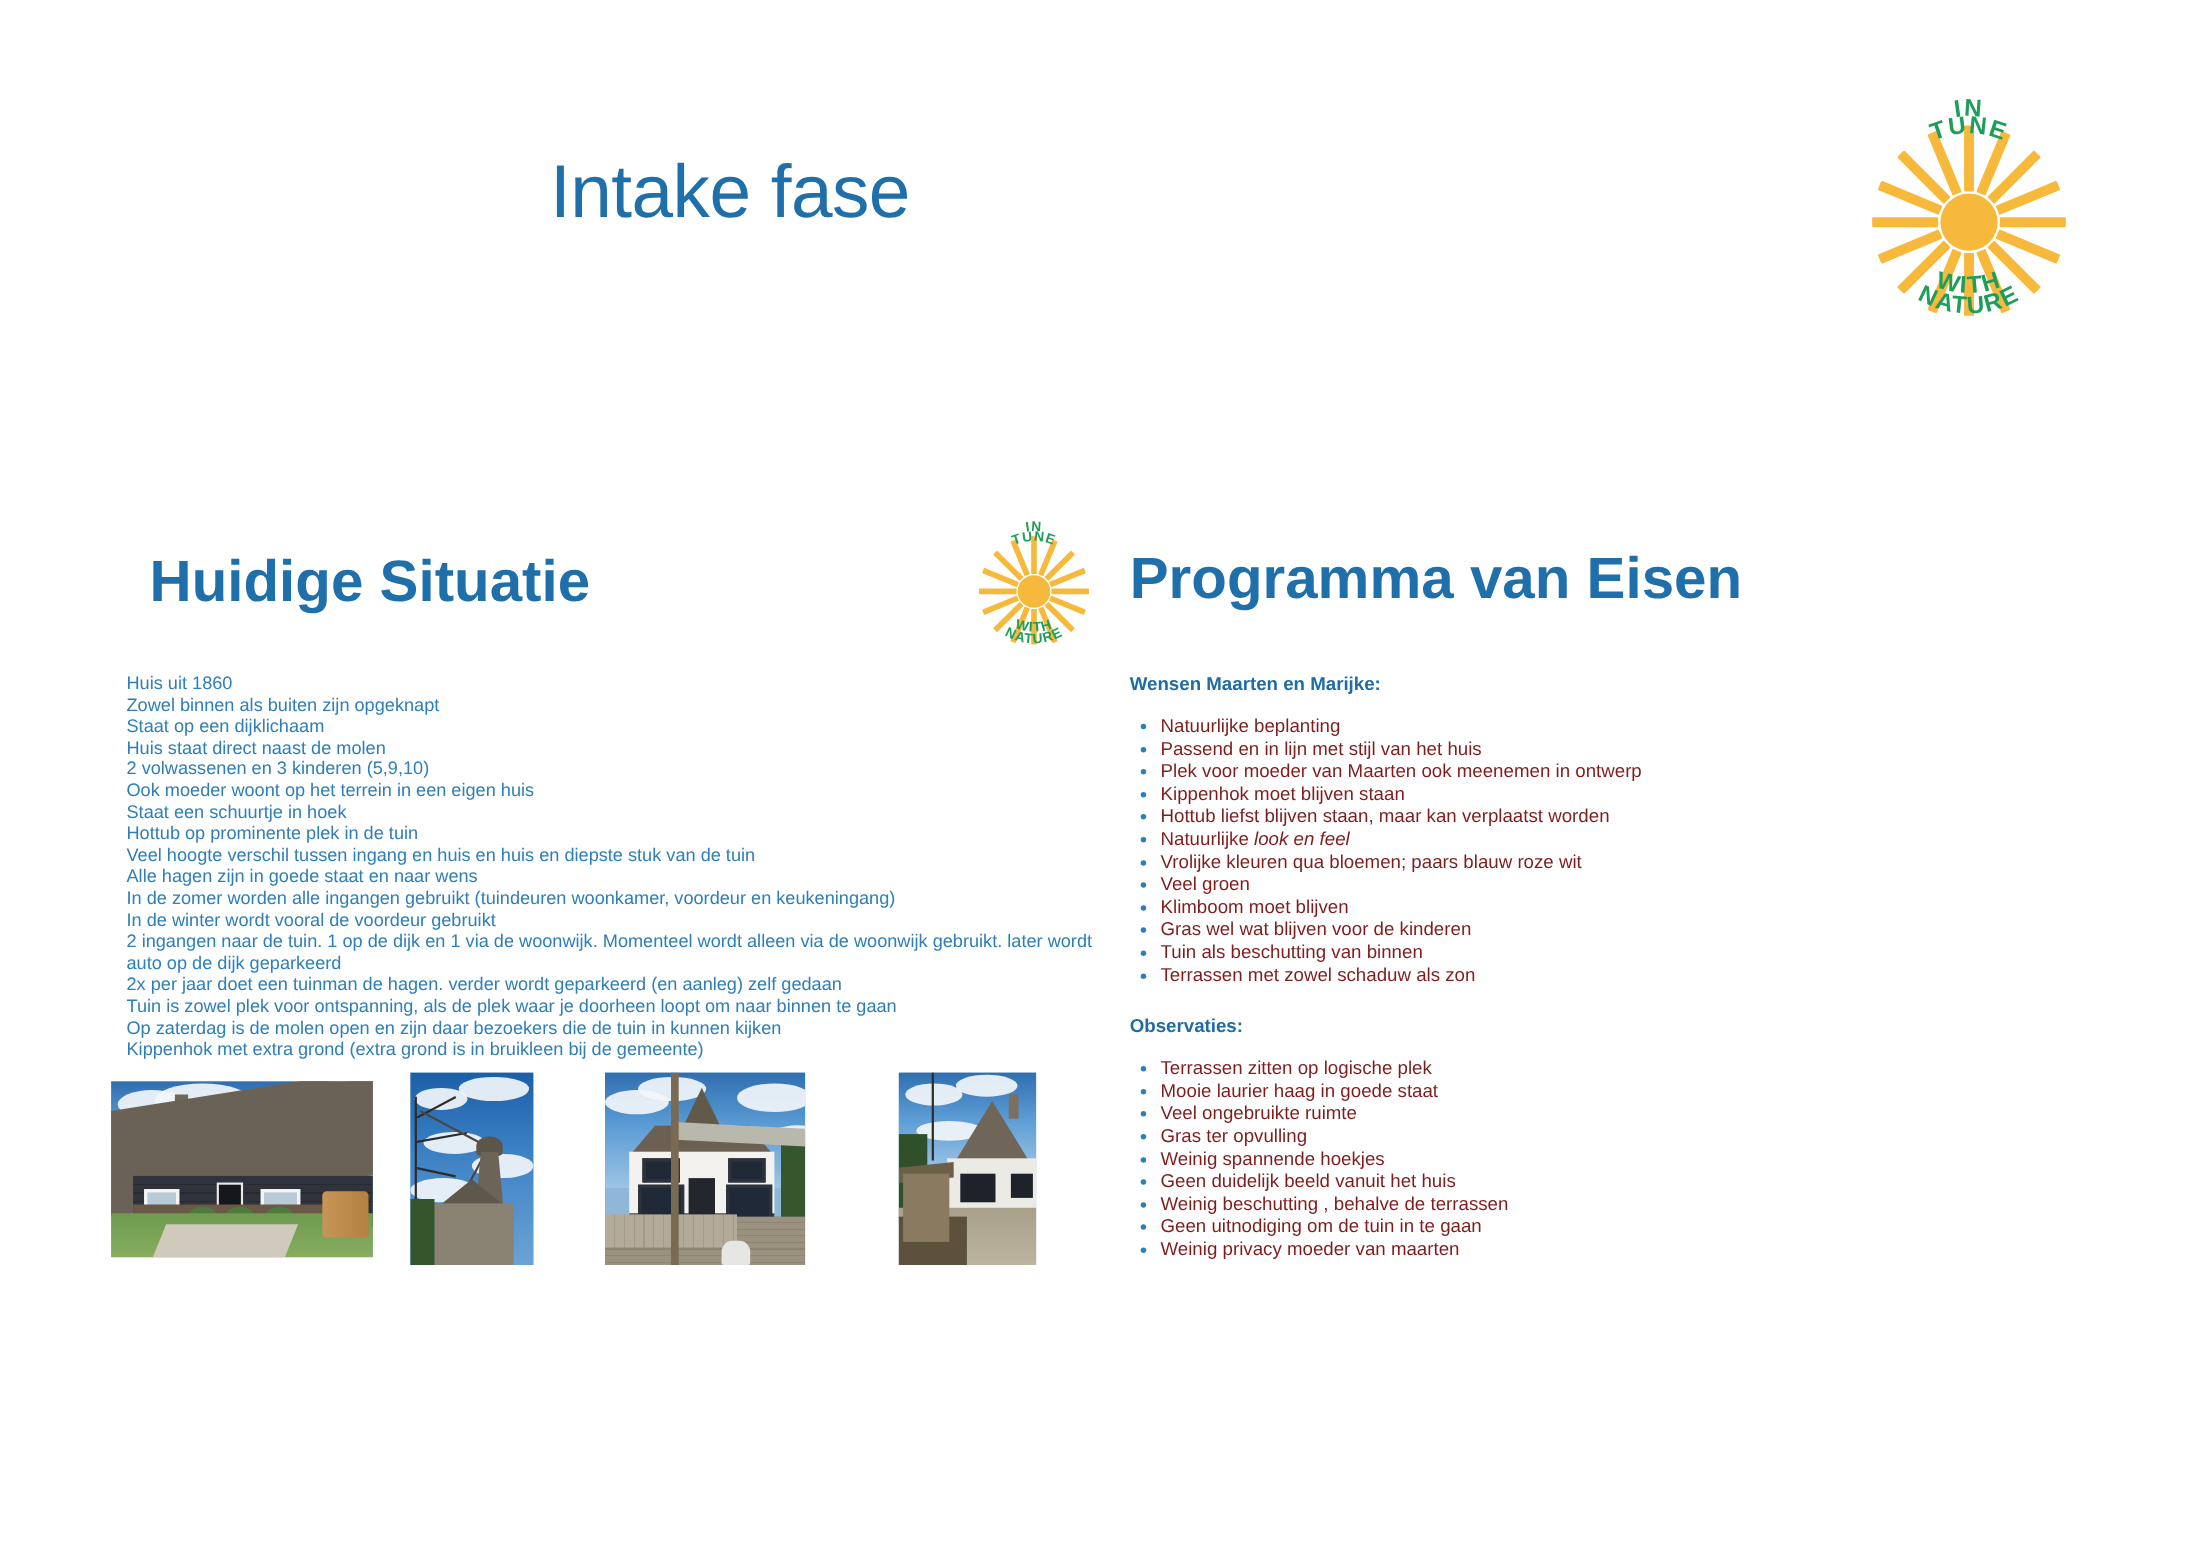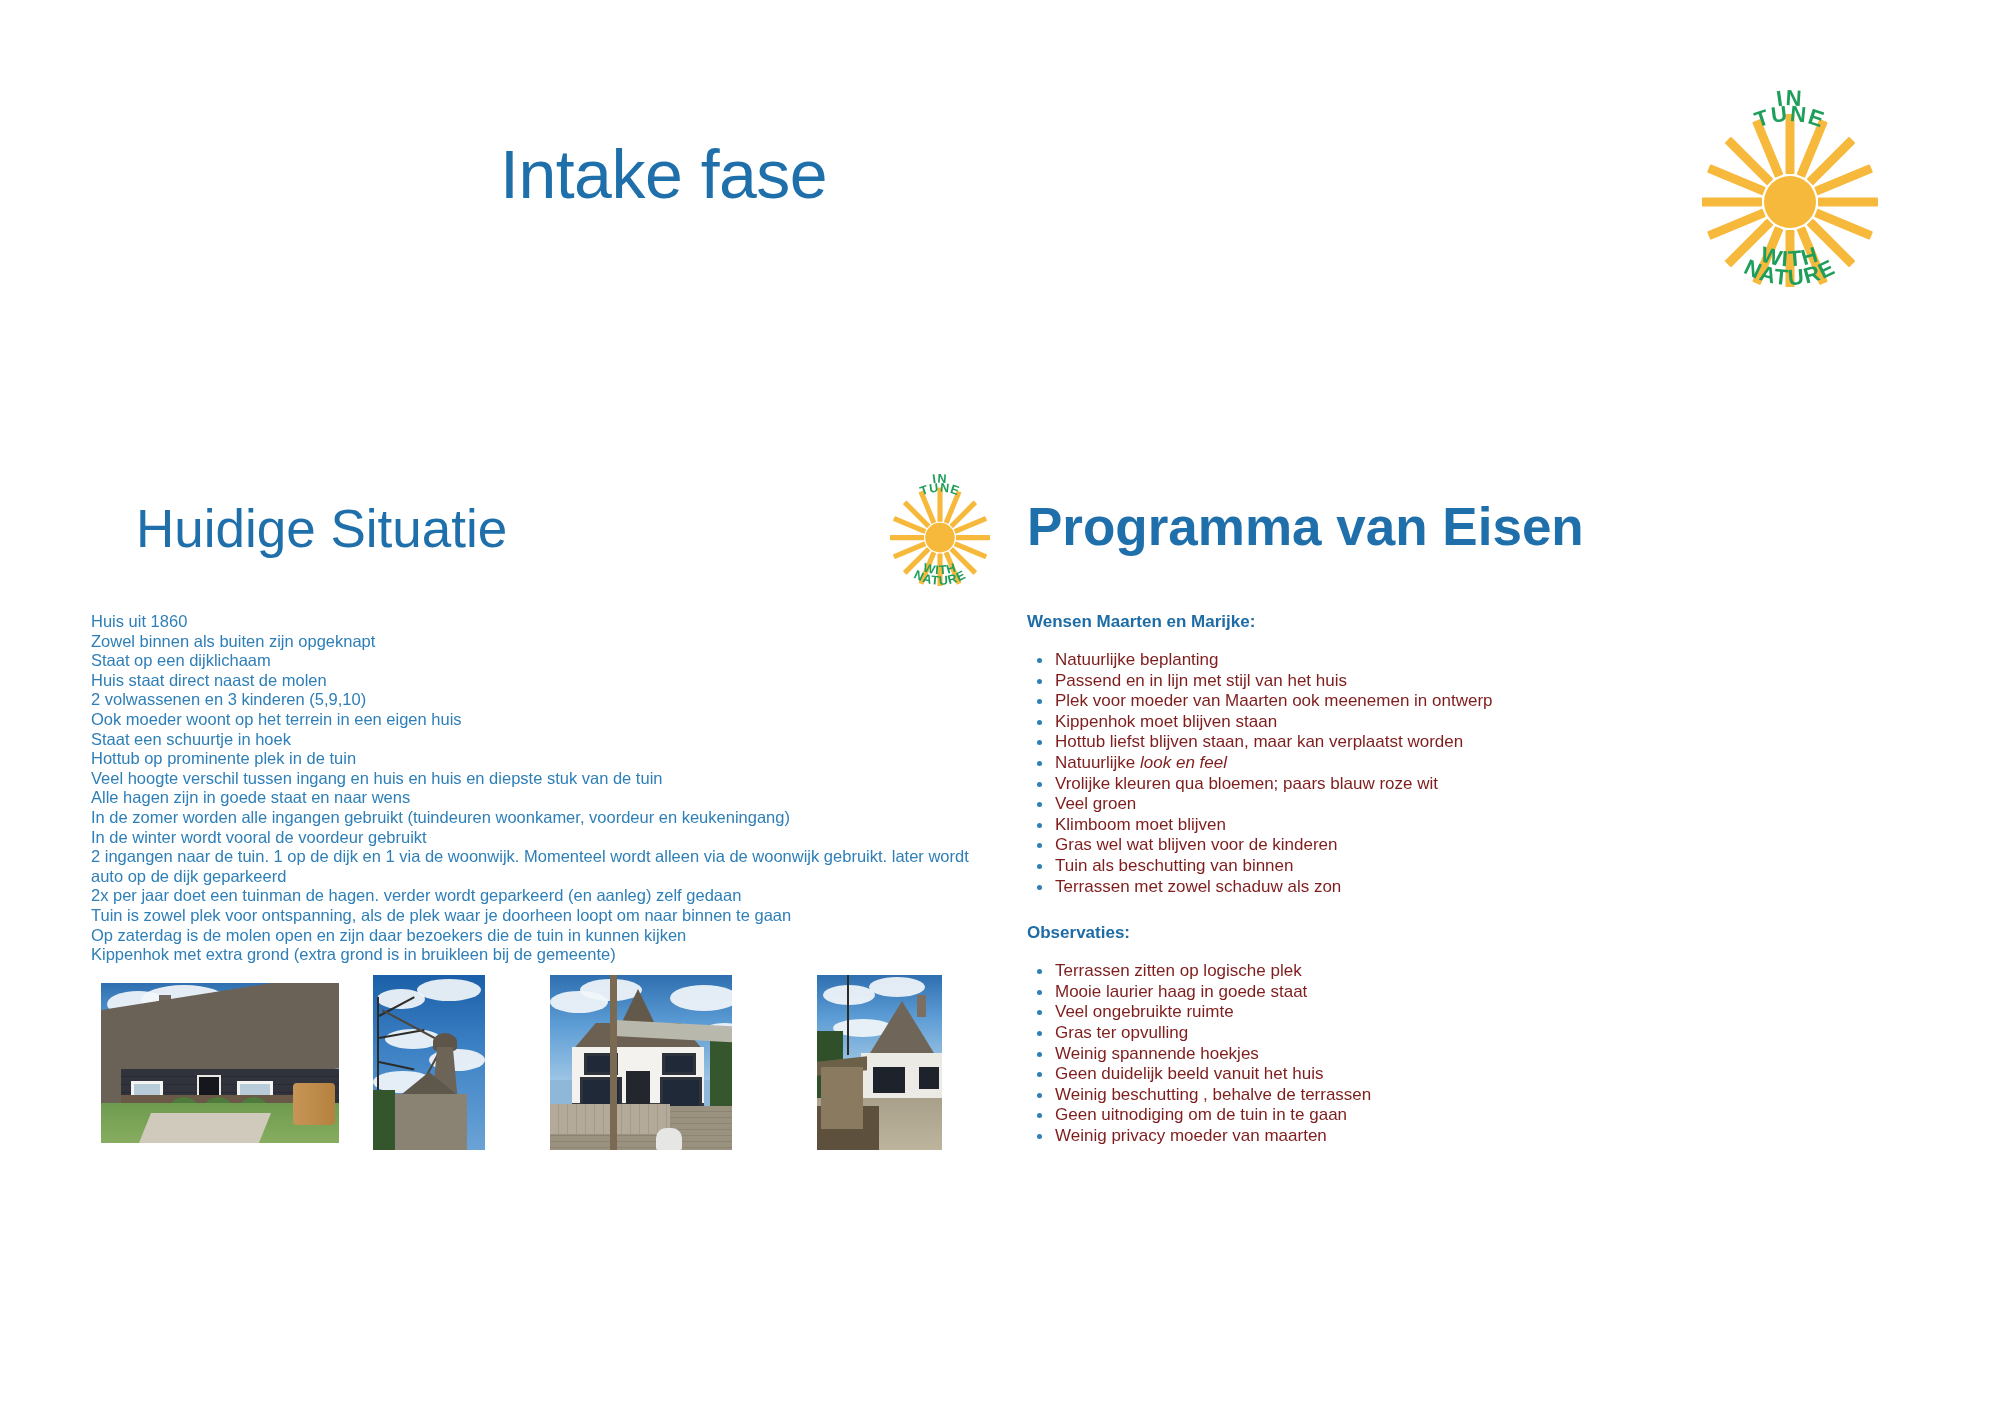--- a/index.html
+++ b/index.html
@@ -53,38 +53,38 @@
     height: 128px;
   }
   .logo svg { display: block; width: 100%; height: 100%; }
 
   
   #heading-huidige {
     position: absolute;
     left: 136px;
     top: 498px;
     font-size: 53px;
-    font-weight: normal;
+    font-weight: bold;
     color: #1F6FAB;
     white-space: nowrap;
   }
   #heading-programma {
     position: absolute;
     left: 1027px;
     top: 496px;
     font-size: 53px;
     font-weight: bold;
     color: #1F6FAB;
     white-space: nowrap;
   }
 
   
   #huidige-body {
     position: absolute;
-    left: 91px;
+    left: 115px;
     top: 612px;
     width: 880px;
     font-size: 16.5px;
     line-height: 19.6px;
     color: #2E7FB8;
   }
   #huidige-body .line {
     margin: 0;
     padding: 0;
     white-space: normal;

